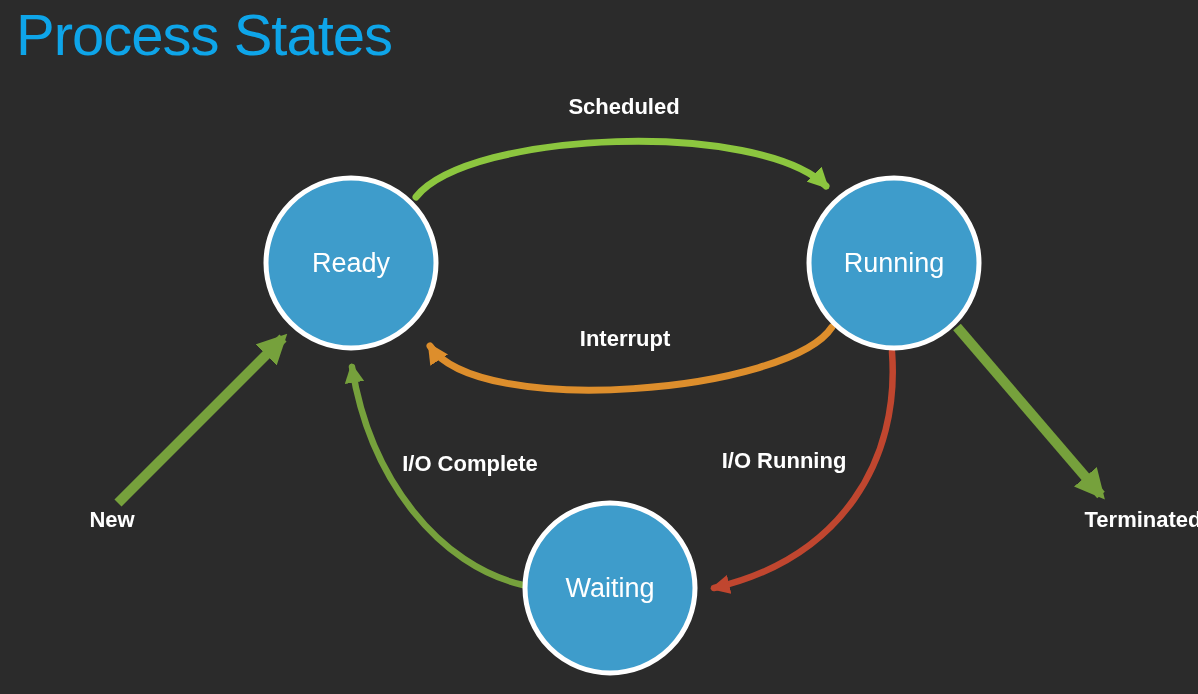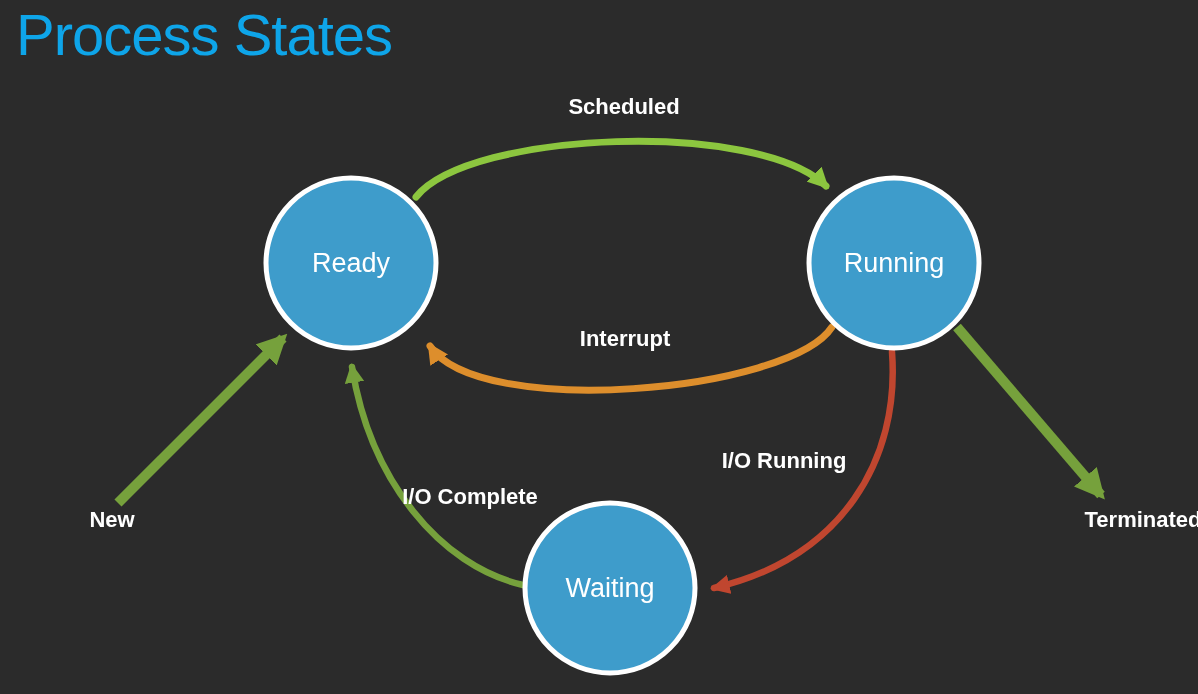--- a/index.html
+++ b/index.html
@@ -31,21 +31,21 @@
     font-size: 22px;
     font-weight: 700;
     line-height: 26px;
     text-underline-offset: 5px;
     text-decoration-thickness: 2px;
     white-space: nowrap;
     text-align: center;
   }
   .label-scheduled   { left: 624px;  top: 94px;  }
   .label-interrupt   { left: 625px;  top: 326px; }
-  .label-io-complete { left: 470px;  top: 484px; }
+  .label-io-complete { left: 470px;  top: 451px; }
   .label-io-request  { left: 784px;  top: 448px; }
   .label-new         { left: 112px;  top: 507px; }
   .label-terminated  { left: 1143px; top: 507px; }
   .node-text {
     font-family: "Liberation Sans", sans-serif;
     font-size: 27px;
     font-weight: 400;
   }
 </style>
 </head>

